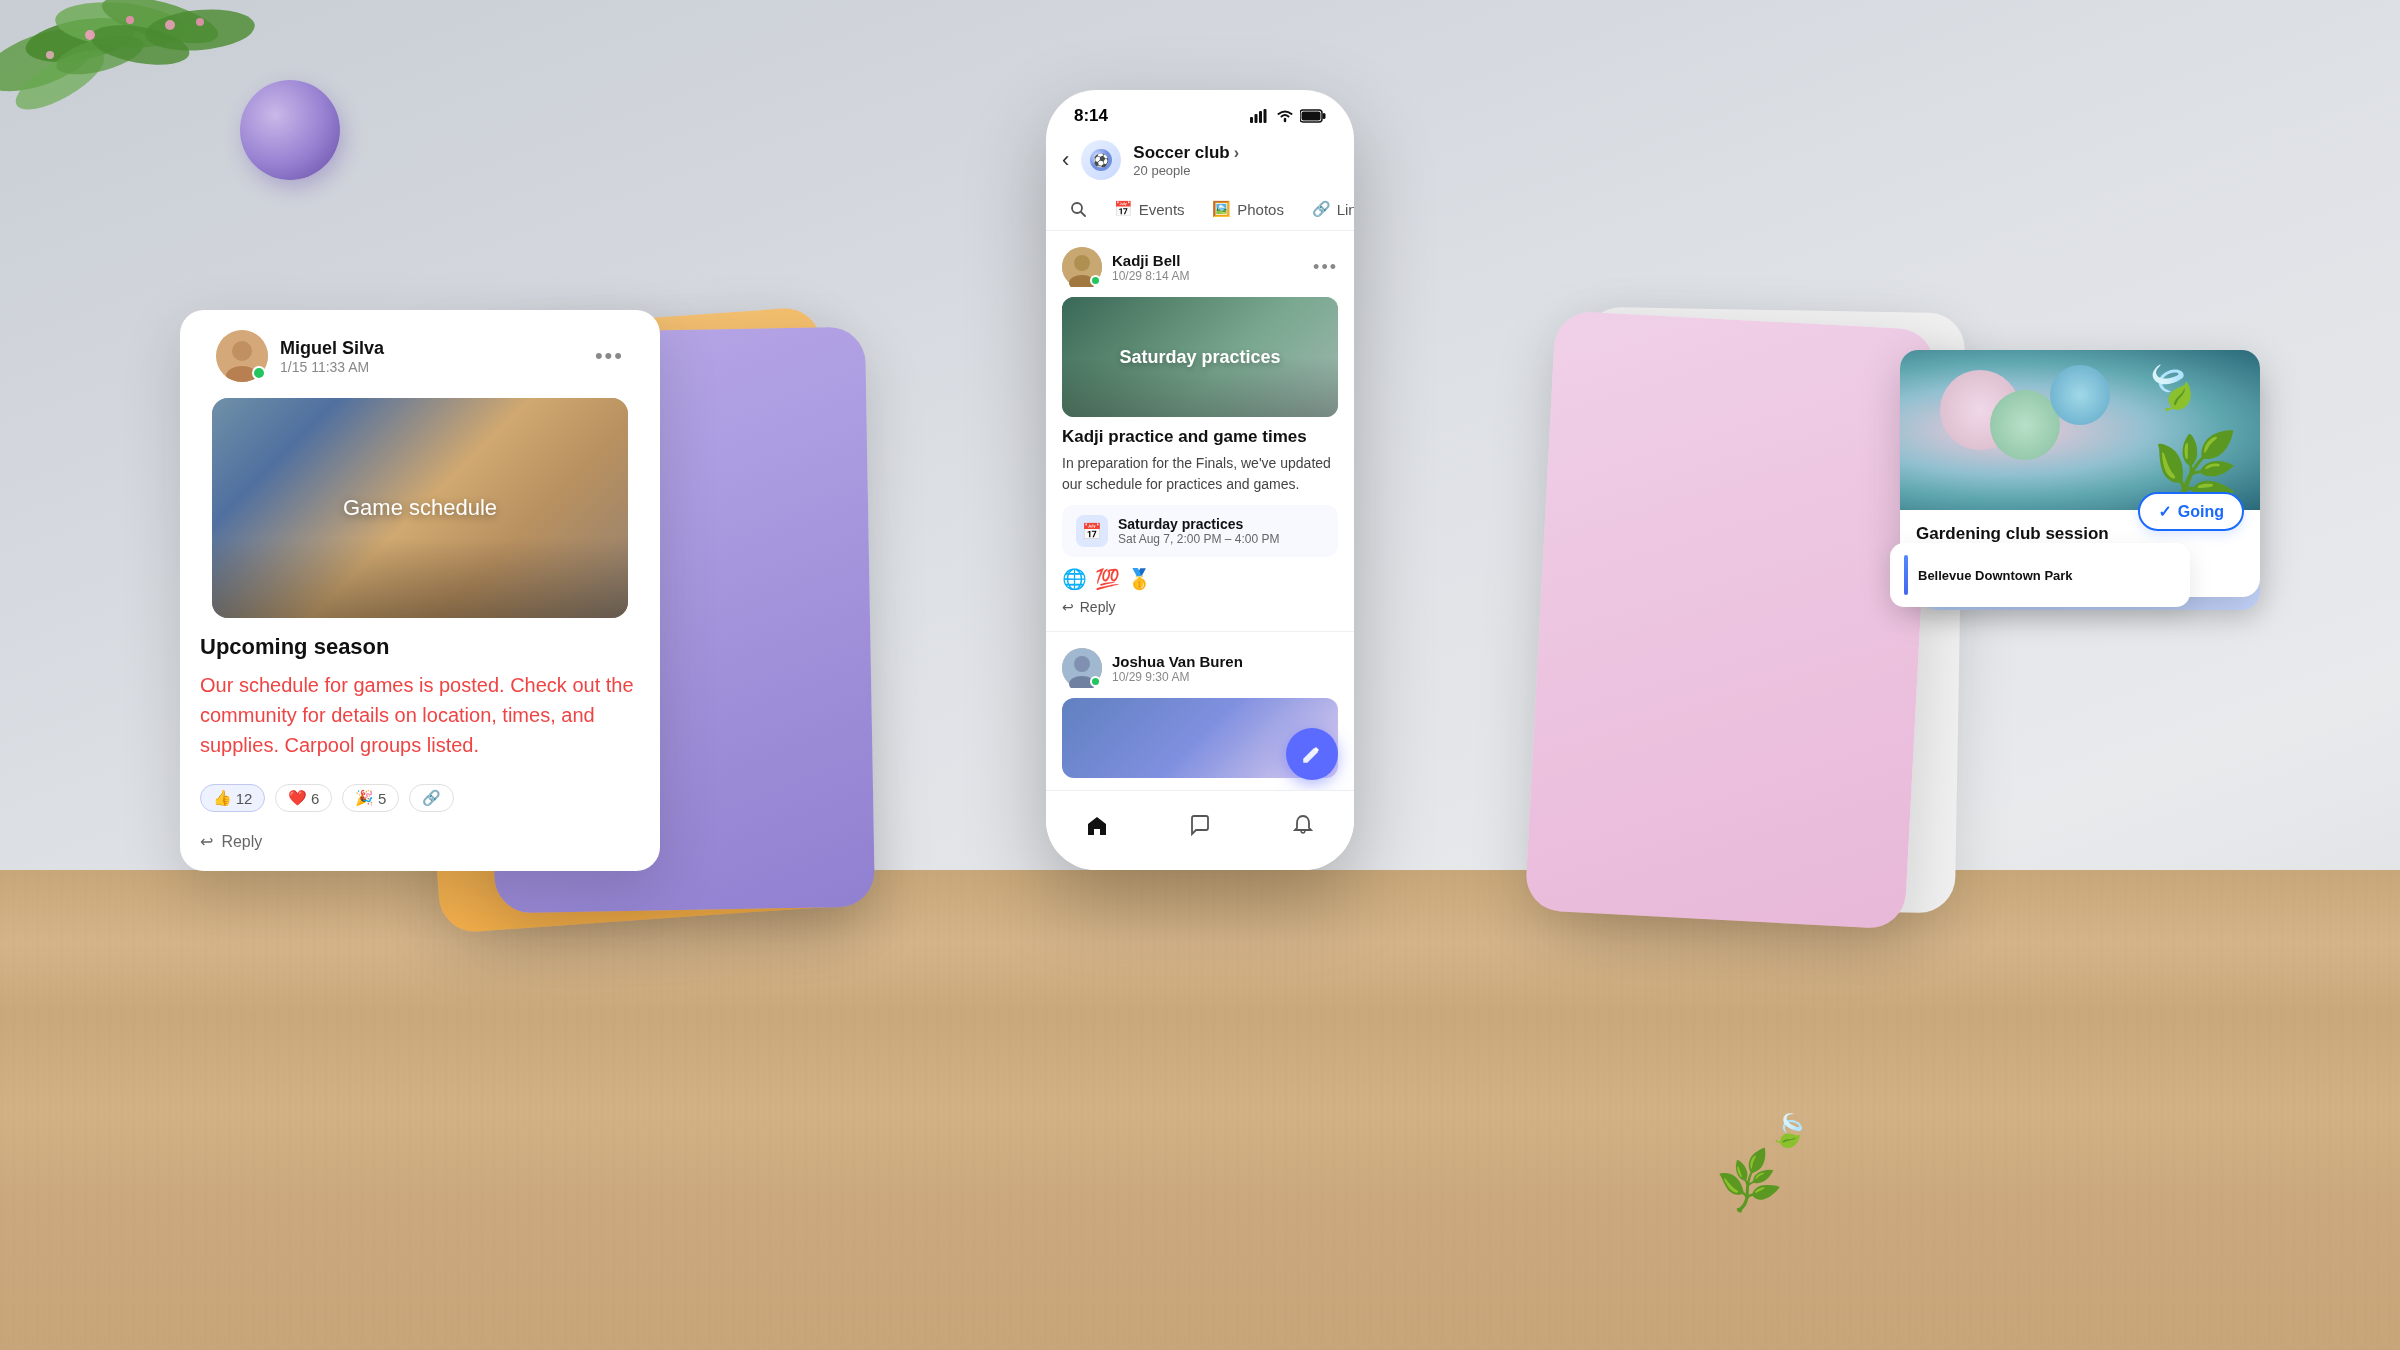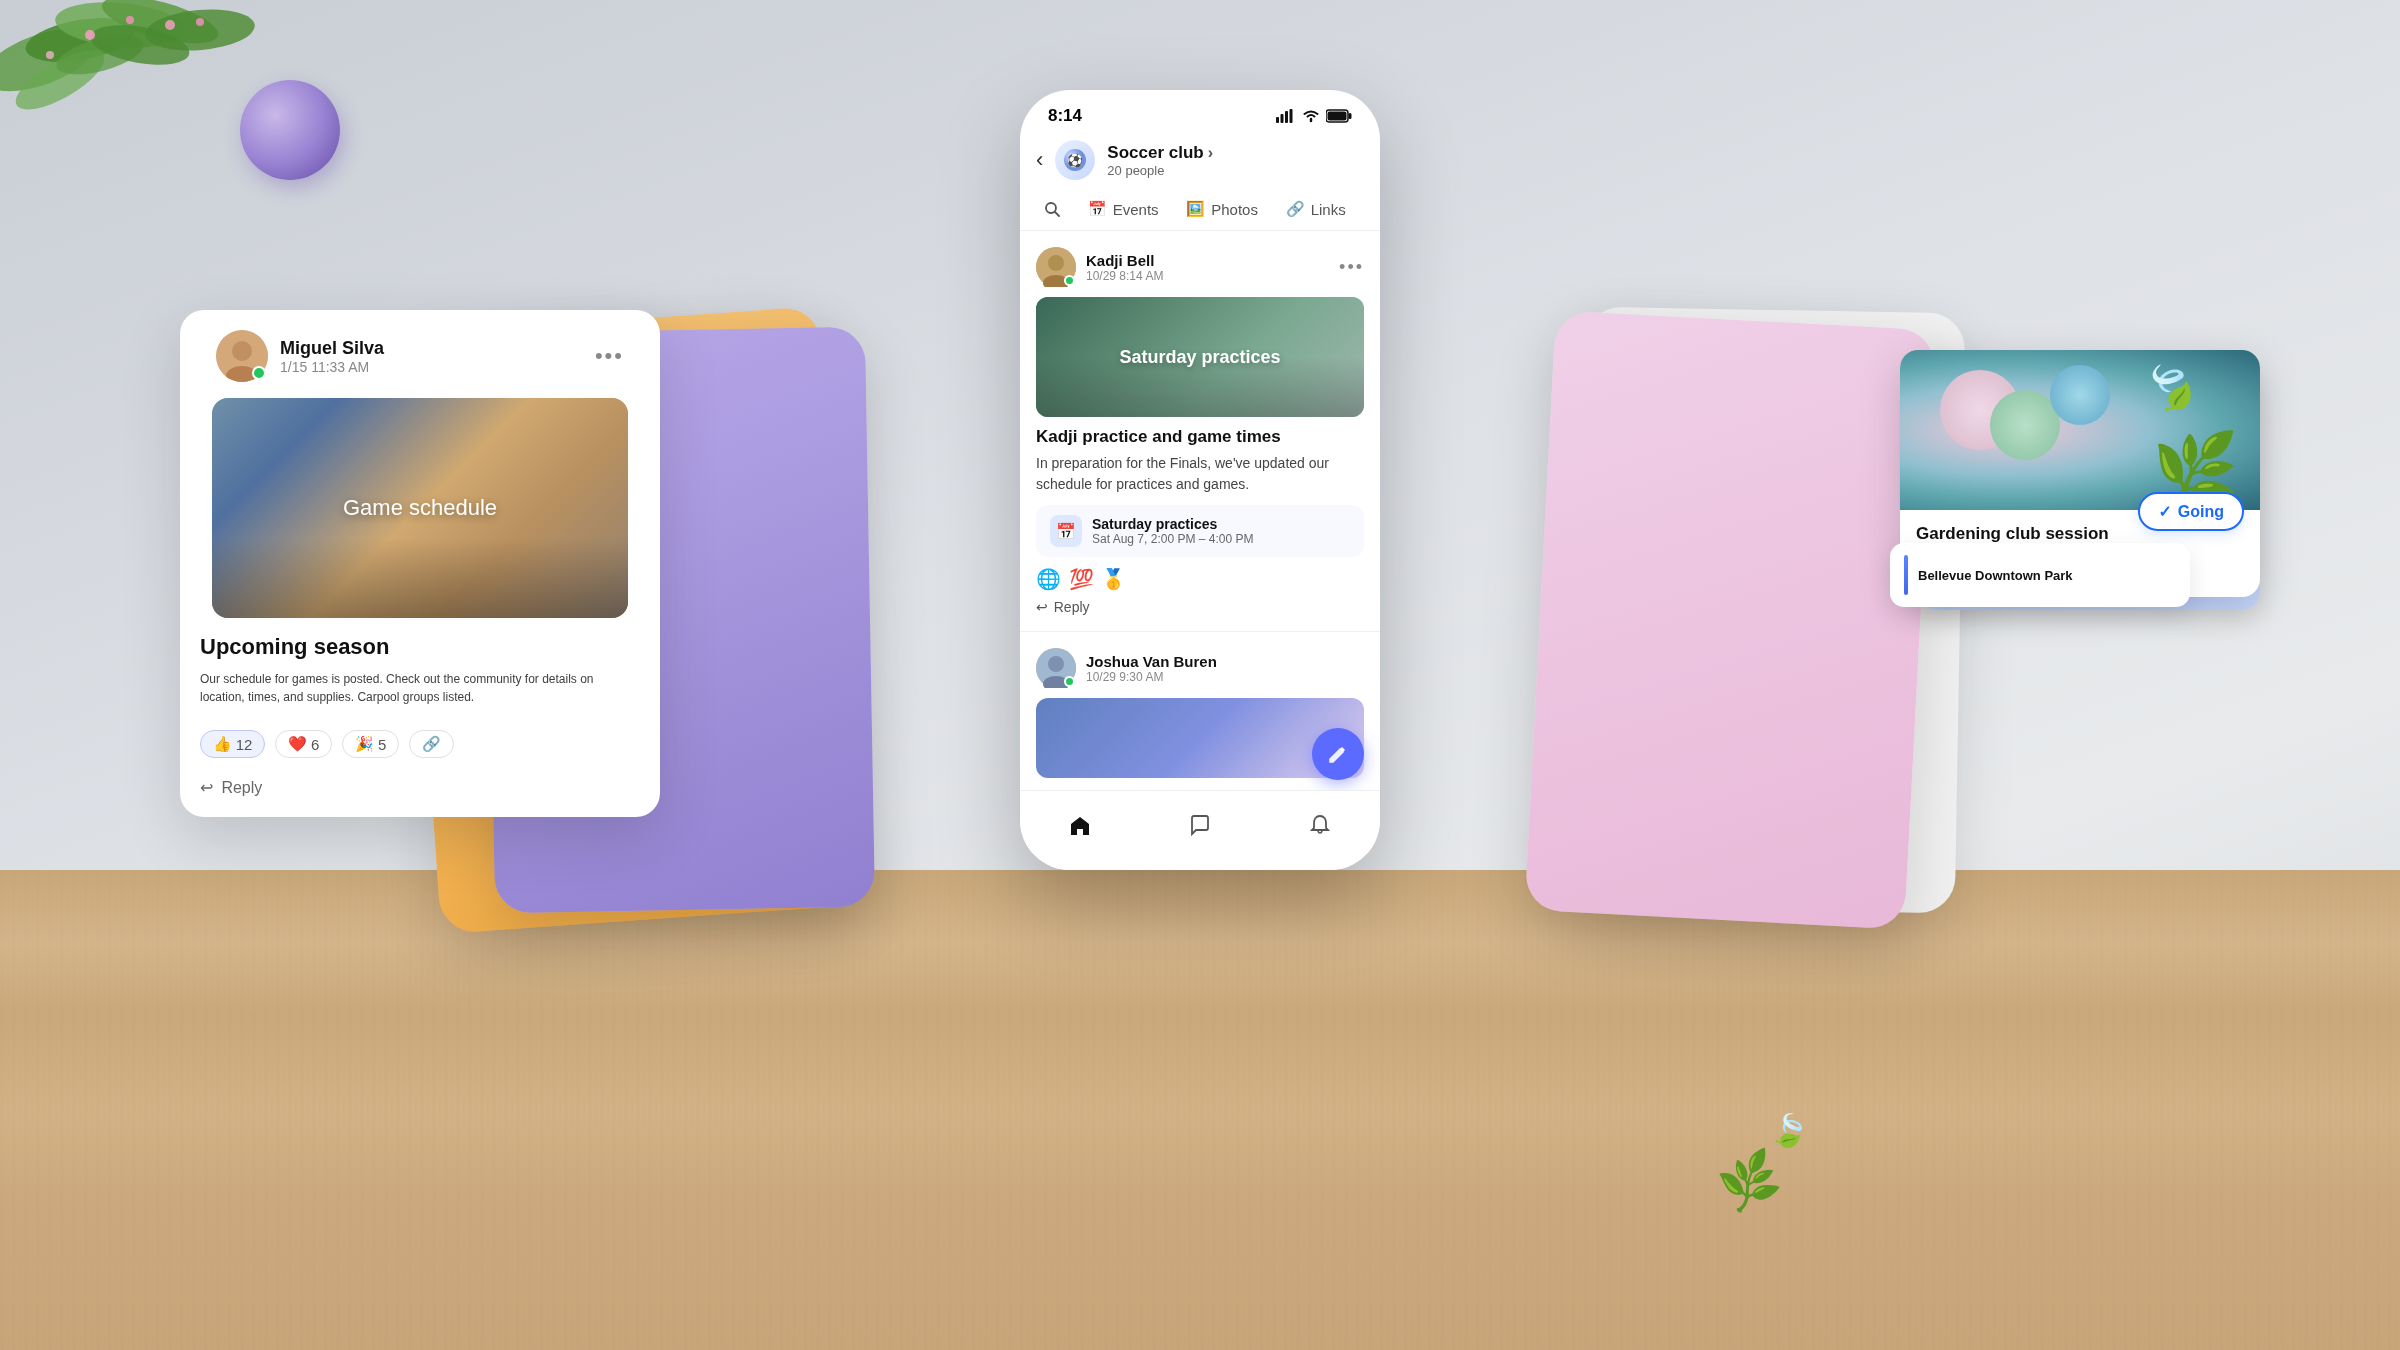--- a/index.html
+++ b/index.html
@@ -194,22 +194,22 @@
     .post-content {
       padding: 16px 20px;
     }
     .post-title {
       font-size: 22px;
       font-weight: 700;
       color: #111;
       margin-bottom: 10px;
     }
     .post-body {
-      font-size: 12px;
-      color: #404040;
+      font-size: 20px;
+      color: #ef4444;
       line-height: 1.5;
     }
 
     .post-reactions {
       display: flex;
       align-items: center;
       gap: 10px;
       padding: 8px 20px 12px;
     }
     .reaction-pill {
@@ -237,21 +237,21 @@
       font-size: 16px;
       cursor: pointer;
     }
 
     
     .main-phone {
       position: absolute;
       top: 90px;
       left: 50%;
       transform: translateX(-50%);
-      width: 360px;
+      width: 308px;
       background: white;
       border-radius: 50px;
       box-shadow: 0 30px 80px rgba(0,0,0,0.25);
       overflow: hidden;
       height: 780px;
     }
 
     
     .status-bar {
       display: flex;

